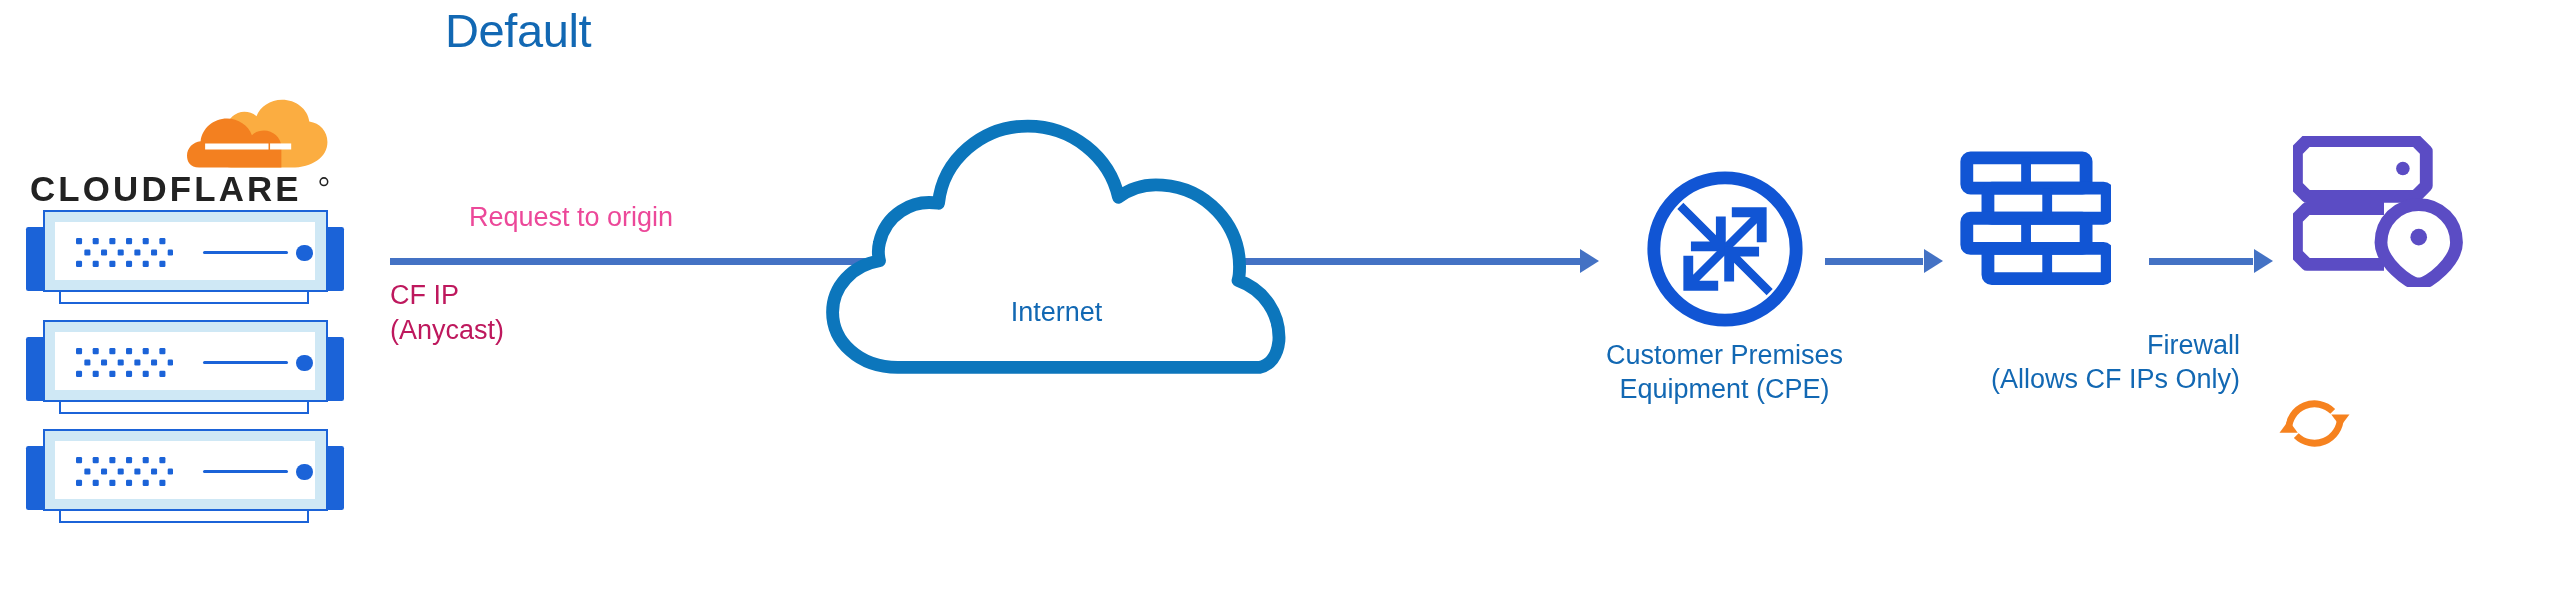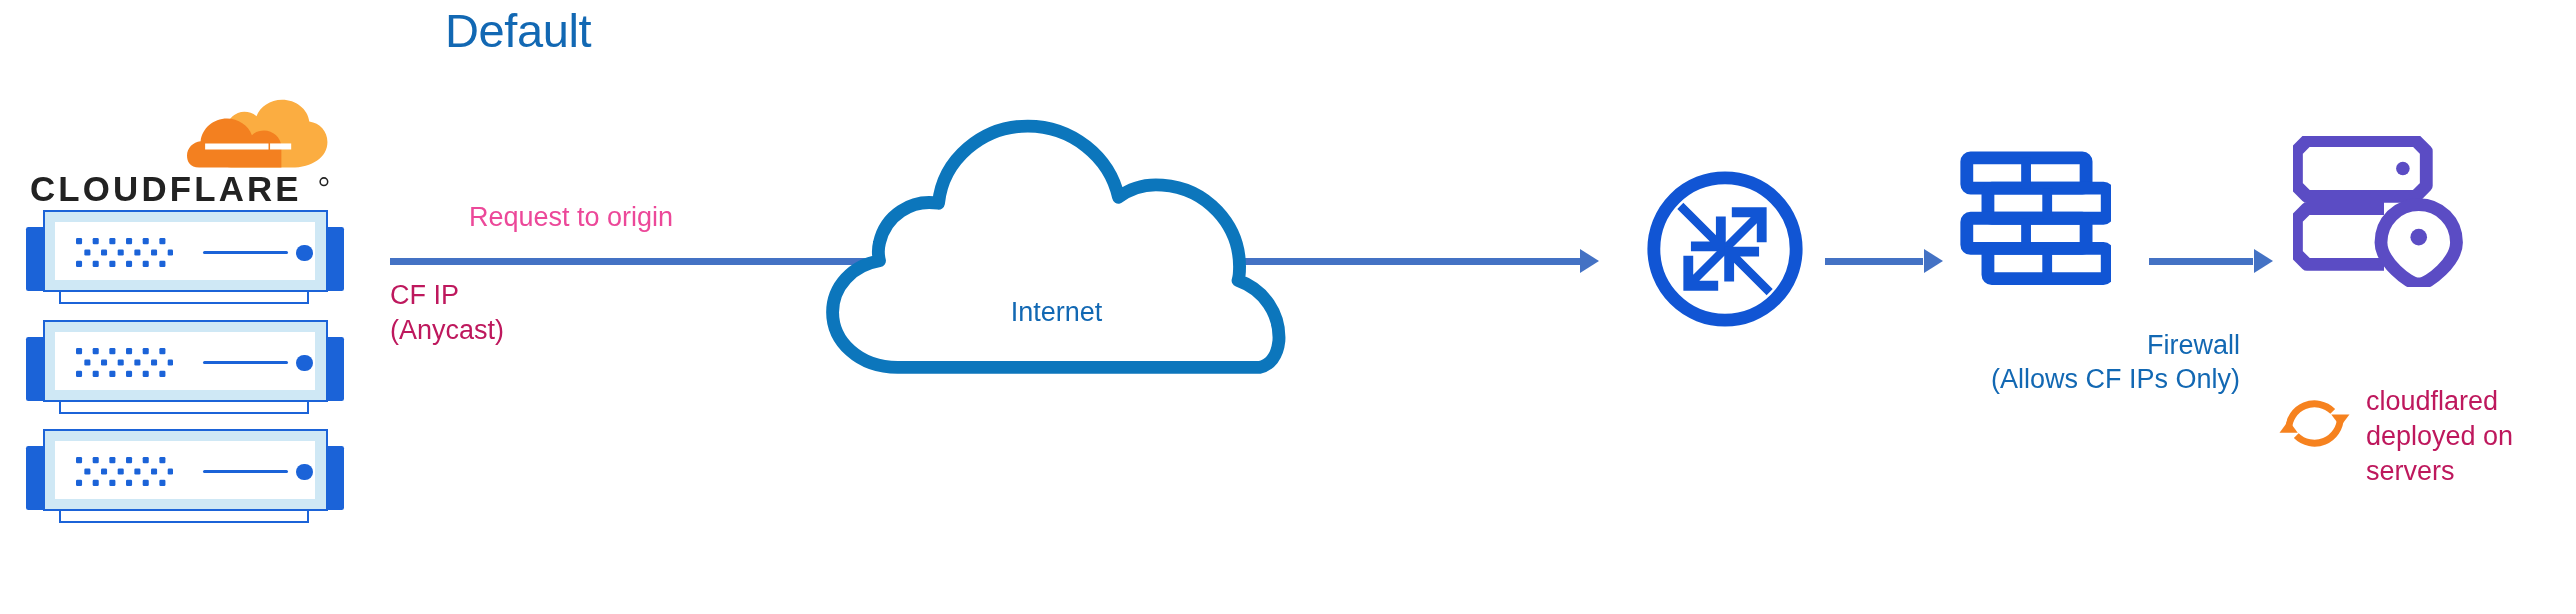--- a/index.html
+++ b/index.html
@@ -308,20 +308,22 @@
     <circle cx="107" cy="107" r="94" fill="none" stroke="#1155D4" stroke-width="17"></circle>
 
     <path d="M 52 46 L 95 89 L 95 64 L 108 64 L 108 110 L 62 110 L 62 97 L 87 97 L 44 54 Z" fill="#1155D4"></path>
 
     <path d="M 162 52 L 162 98 L 149 98 L 149 73 L 106 116 L 98 108 L 141 65 L 116 65 L 116 52 Z" fill="#1155D4"></path>
 
     <path d="M 52 162 L 52 116 L 65 116 L 65 141 L 108 98 L 116 106 L 73 149 L 98 149 L 98 162 Z" fill="#1155D4"></path>
 
     <path d="M 162 168 L 119 125 L 119 150 L 106 150 L 106 104 L 152 104 L 152 117 L 127 117 L 170 160 Z" fill="#1155D4"></path>
   </svg>
+  <div class="abs node-label" id="cpe-label">Customer Premises
+Equipment (CPE)</div>
 
   <div class="abs flow-line" style="left:1825px; top:258px; width:98px;"></div>
   <div class="abs flow-head" style="left:1924px; top:249px;"></div>
 
   <svg class="abs" id="firewall-icon" viewBox="0 0 200 180">
     <g fill="none" stroke="#1155D4" stroke-width="17" stroke-linejoin="round">
       <rect x="9" y="9" width="158" height="40" rx="5"></rect>
       <rect x="37" y="49" width="158" height="40" rx="5"></rect>
       <rect x="9" y="89" width="158" height="40" rx="5"></rect>
       <rect x="37" y="129" width="158" height="40" rx="5"></rect>
@@ -351,18 +353,15 @@
   </svg>
 
   <svg class="abs" id="cloudflared-icon" viewBox="0 0 96 96">
     <g stroke="#F6821F" stroke-width="9" fill="none" stroke-linecap="butt">
       <path d="M 14 56 A 34 34 0 0 1 72 32"></path>
       <path d="M 82 40 A 34 34 0 0 1 24 64"></path>
     </g>
     <path d="M 14 44 L 26 60 L 2 60 Z" fill="#F6821F"></path>
     <path d="M 82 52 L 70 36 L 94 36 Z" fill="#F6821F"></path>
   </svg>
-  <div class="abs side-label" id="cloudflared-label">cloudflared
-deployed on
-servers</div>
 
 </div>
 
 
 </body></html>

